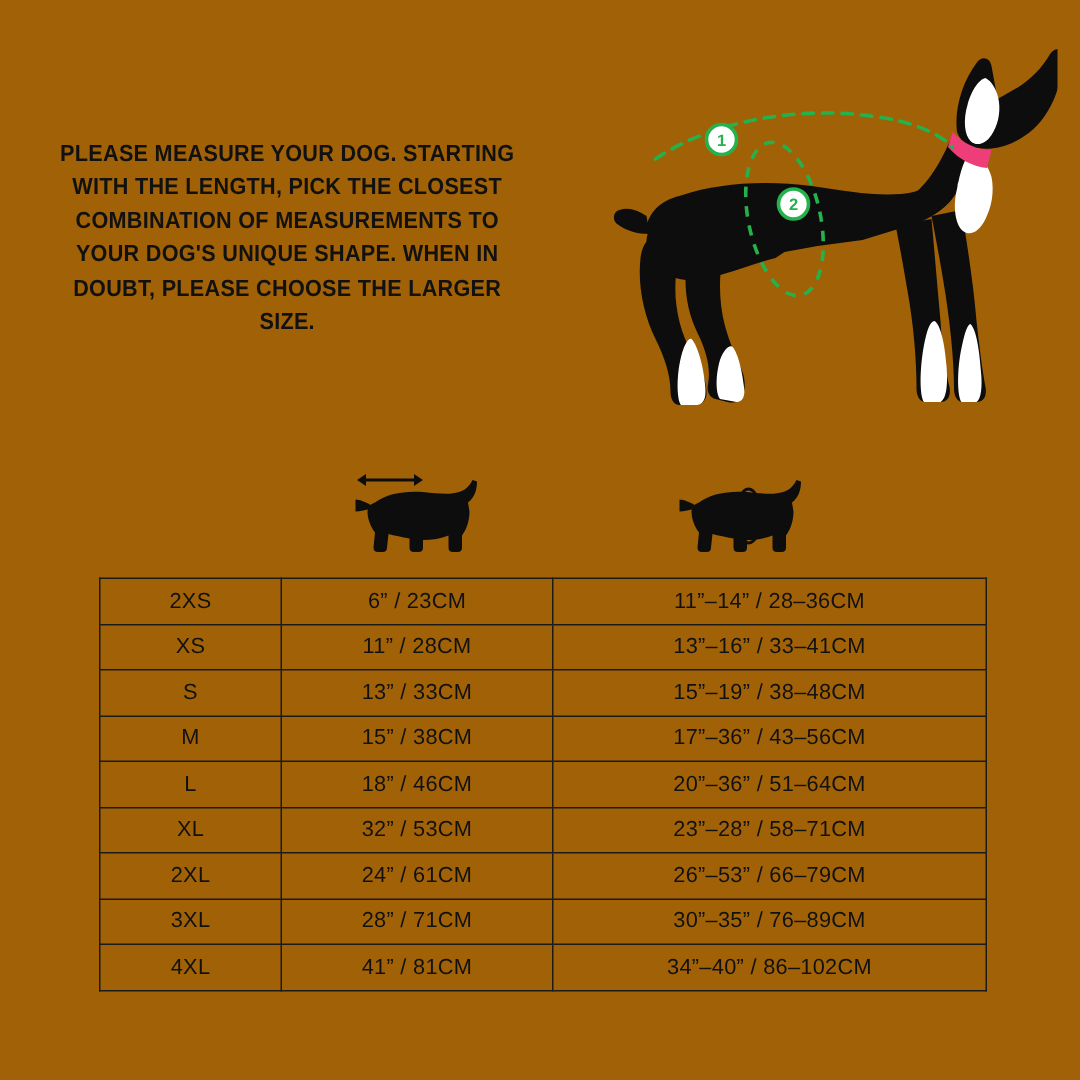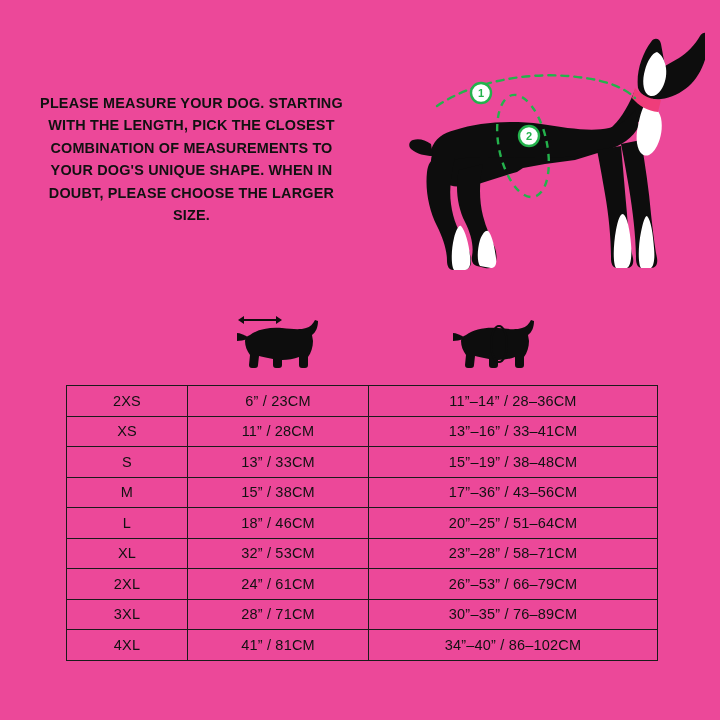--- a/index.html
+++ b/index.html
@@ -4,21 +4,21 @@
 <style>
   html, body {
     margin: 0;
     padding: 0;
     background: #ffffff;
   }
   #page {
     position: relative;
     width: 720px;
     height: 720px;
-    background: #ec4899;
+    background: #a16207;
     font-family: "Liberation Sans", sans-serif;
     overflow: hidden;
   }
 
   
   .instructions {
     position: absolute;
     left: 38px;
     top: 92px;
     width: 330px;
@@ -176,21 +176,21 @@
         <td class="col-girth">15”–19” / 38–48CM</td>
       </tr>
       <tr>
         <td class="col-size">M</td>
         <td class="col-length">15” / 38CM</td>
         <td class="col-girth">17”–36” / 43–56CM</td>
       </tr>
       <tr>
         <td class="col-size">L</td>
         <td class="col-length">18” / 46CM</td>
-        <td class="col-girth">20”–25” / 51–64CM</td>
+        <td class="col-girth">20”–36” / 51–64CM</td>
       </tr>
       <tr>
         <td class="col-size">XL</td>
         <td class="col-length">32” / 53CM</td>
         <td class="col-girth">23”–28” / 58–71CM</td>
       </tr>
       <tr>
         <td class="col-size">2XL</td>
         <td class="col-length">24” / 61CM</td>
         <td class="col-girth">26”–53” / 66–79CM</td>

